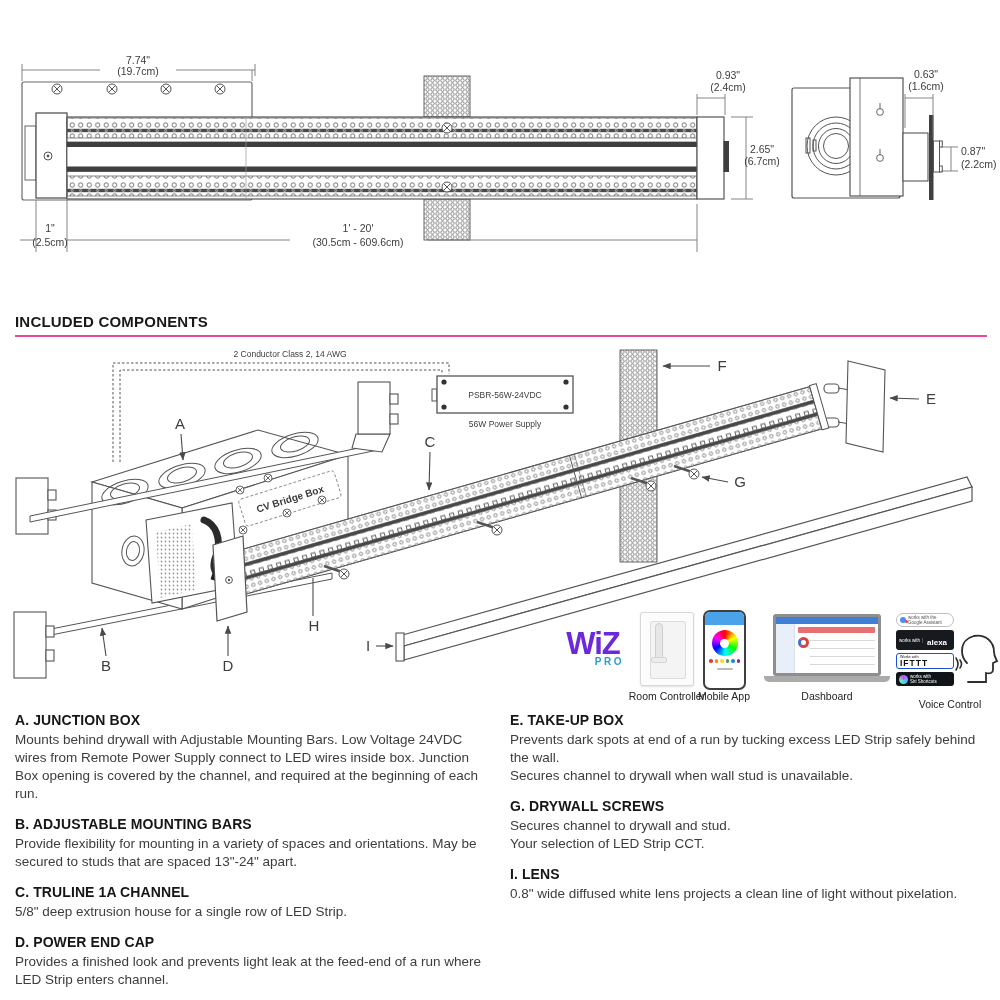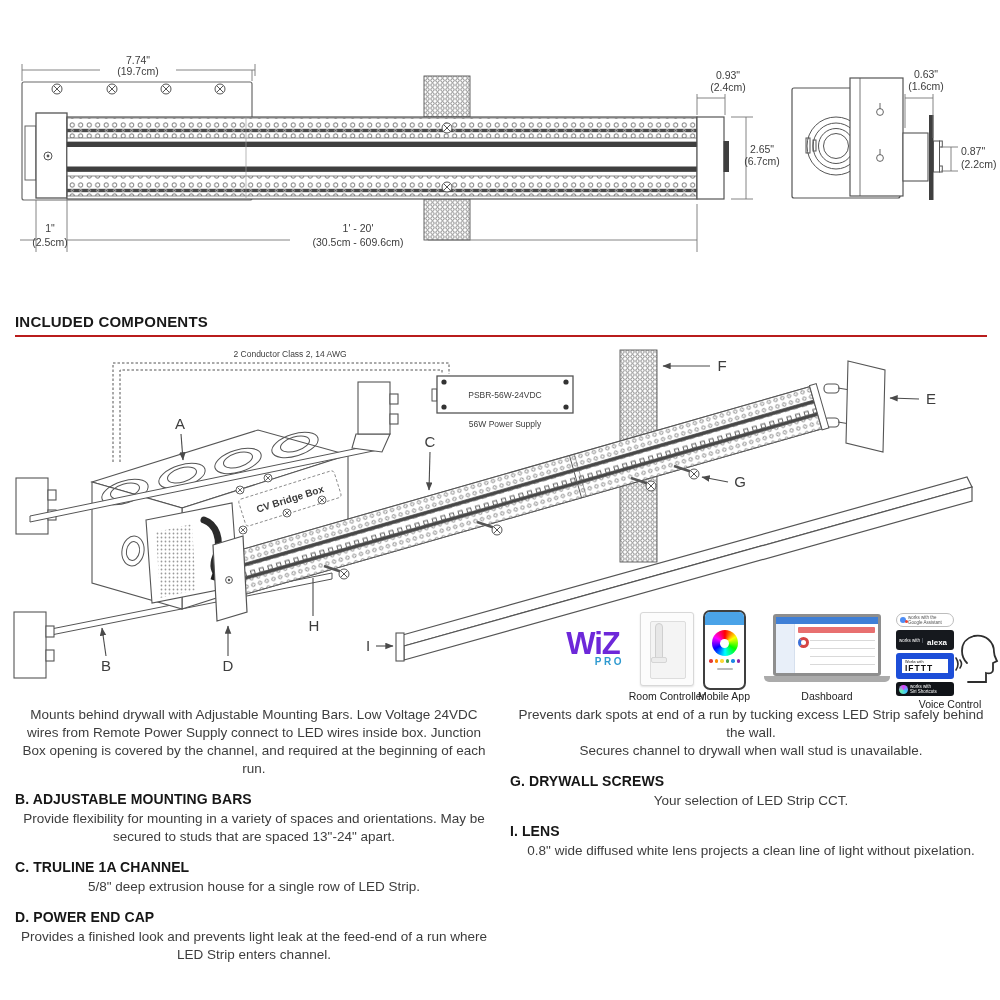--- a/index.html
+++ b/index.html
@@ -4,21 +4,21 @@
 <style>
   html,body{margin:0;padding:0;background:#fff;}
   .page{position:relative;width:1000px;height:1000px;background:#fff;
         font-family:"Liberation Sans",sans-serif;color:#2e2e2e;overflow:hidden;}
   svg{position:absolute;left:0;}
   svg text{font-family:"Liberation Sans",sans-serif;fill:#3c3c3c;}
   .dimtxt{font-size:10.5px;}
   .callout{font-size:15px;fill:#3e3e3e;}
   .seclabel{font-size:8.5px;}
   
-  .sec-head{position:absolute;left:15px;top:313px;width:972px;border-bottom:2px solid #b91c1c;padding-bottom:5px;}
+  .sec-head{position:absolute;left:15px;top:313px;width:972px;border-bottom:2px solid #ec4899;padding-bottom:5px;}
   .sec-head h2{margin:0;font-size:15px;letter-spacing:.2px;color:#191919;font-weight:bold;}
   
   .eco{position:absolute;left:550px;top:606px;width:448px;height:102px;}
   .eco *{box-sizing:border-box;}
   .wiz{position:absolute;left:6px;top:24px;width:74px;text-align:center;}
   .wiz .w1{font-size:31px;font-weight:bold;letter-spacing:-1px;line-height:28px;}
   .wiz .w2{font-size:10px;font-weight:bold;letter-spacing:2.5px;text-align:right;margin-top:-2px;padding-right:6px;}
   .roomctrl{position:absolute;left:90px;top:6px;width:54px;height:74px;background:#fcfcfc;border:1px solid #d8d8d8;border-radius:3px;box-shadow:0 1px 2px rgba(0,0,0,.12);}
   .roomctrl .plate{position:absolute;left:9px;top:8px;width:36px;height:58px;background:#f4f4f4;border:1px solid #ddd;border-radius:2px;}
   .roomctrl .slot{position:absolute;left:14px;top:10px;width:8px;height:38px;background:#e7e7e7;border:1px solid #cfcfcf;border-radius:4px;}
@@ -44,35 +44,35 @@
   .badges{position:absolute;left:346px;top:7px;width:58px;display:flex;flex-direction:column;gap:3px;}
   .badge{display:flex;align-items:center;gap:2px;padding:1px 3px;min-height:14px;border-radius:3px;overflow:hidden;}
   .badge .t{font-size:4.5px;line-height:5px;}
   .b-google{background:#fff;border:1px solid #bdbdbd;border-radius:8px;color:#555;}
   .gdot{width:6px;height:6px;border-radius:50%;background:#4e8df5;position:relative;flex:none;}
   .gdot i{position:absolute;right:-2px;bottom:0;width:3px;height:3px;border-radius:50%;background:#ea4335;}
   .b-alexa{background:#16191e;color:#fff;}
   .b-alexa .pre{font-size:4.5px;border-right:1px solid #4a4f57;padding-right:2px;margin-right:2px;line-height:5px;}
   .b-alexa .ax{font-size:8px;font-weight:bold;line-height:8px;}
   .smile{width:13px;height:4px;border-bottom:1.5px solid #33c7d6;border-radius:50%;margin-top:-1px;}
-  .b-ifttt{background:#fff;border:6px solid #1d4ed8;color:#111;flex-direction:column;align-items:flex-start;justify-content:center;gap:0;}
+  .b-ifttt{background:#fff;border:1px solid #1d4ed8;color:#111;flex-direction:column;align-items:flex-start;justify-content:center;gap:0;}
   .b-ifttt .pre{font-size:3.8px;line-height:4px;}
   .b-ifttt .if{font-size:8.5px;font-weight:bold;letter-spacing:1px;line-height:8px;}
   .b-siri{background:#101318;color:#fff;}
   .siricircle{width:9px;height:9px;border-radius:50%;flex:none;
      background:conic-gradient(#e040fb,#40c4ff,#69f0ae,#e040fb);}
   .voicehead{position:absolute;left:404px;top:26px;}
   
   .cols{position:absolute;top:706px;left:0;width:1000px;}
   .col{position:absolute;top:0;}
   .col.left{left:15px;width:478px;}
   .col.right{left:510px;width:482px;}
   .col h3{margin:13px 0 3px;font-size:14px;color:#161616;letter-spacing:.1px;}
   .col section:first-child h3{margin-top:6px;}
-  .col p{margin:0;font-size:13.5px;line-height:18px;color:#3d3d3d;text-align:center;}
+  .col p{margin:0;font-size:13.5px;line-height:18px;color:#3d3d3d;}
 </style>
 </head>
 <body>
 
 <div class="page">
 
   <svg id="dim-svg" style="top:0" width="1000" height="310" viewBox="0 0 1000 310">
     <defs>
       <pattern id="pfFlange" width="8.5" height="20" patternUnits="userSpaceOnUse">
         <circle cx="4.2" cy="5" r="2.2" fill="#fff" stroke="#555" stroke-width="0.8"></circle>
@@ -459,44 +459,47 @@
     <svg class="voicehead" width="46" height="56" viewBox="0 0 46 56">
       <path d="M20,4 C32,2 40,10 40,20 C40,24 42,27 43,29 L39,31 L39,38 C39,41 36,42 32,41 L32,50 L14,50 M20,4 C12,6 8,12 8,19 C8,24 10,28 13,31" fill="none" stroke="#2e2e2e" stroke-width="1.8" stroke-linecap="round"></path>
       <path d="M6,28 q3,4 0,8 M2,26 q4,6 0,12" fill="none" stroke="#2e2e2e" stroke-width="1.6" stroke-linecap="round"></path>
     </svg>
     <div class="cap" style="left:358px;top:92px;width:84px;">Voice Control</div>
   </div>
 
   <div class="cols">
     <div class="col left">
       <section>
+        <h3>A. JUNCTION BOX</h3>
         <p>Mounts behind drywall with Adjustable Mounting Bars. Low Voltage 24VDC wires from Remote Power Supply connect to LED wires inside box. Junction Box opening is covered by the channel, and required at the beginning of each run.</p>
       </section>
       <section>
         <h3>B. ADJUSTABLE MOUNTING BARS</h3>
         <p>Provide flexibility for mounting in a variety of spaces and orientations. May be secured to studs that are spaced 13"-24" apart.</p>
       </section>
       <section>
         <h3>C. TRULINE 1A CHANNEL</h3>
         <p>5/8" deep extrusion house for a single row of LED Strip.</p>
       </section>
       <section>
         <h3>D. POWER END CAP</h3>
         <p>Provides a finished look and prevents light leak at the feed-end of a run where LED Strip enters channel.</p>
       </section>
     </div>
     <div class="col right">
       <section>
+        <h3>E. TAKE-UP BOX</h3>
         <p>Prevents dark spots at end of a run by tucking excess LED Strip safely behind the wall.</p>
       </section>
       <section>
         <p>Secures channel to drywall when wall stud is unavailable.</p>
       </section>
       <section>
         <h3>G. DRYWALL SCREWS</h3>
+        <p>Secures channel to drywall and stud.</p>
       </section>
       <section>
         <p>Your selection of LED Strip CCT.</p>
       </section>
       <section>
         <h3>I. LENS</h3>
         <p>0.8" wide diffused white lens projects a clean line of light without pixelation.</p>
       </section>
     </div>
   </div>

